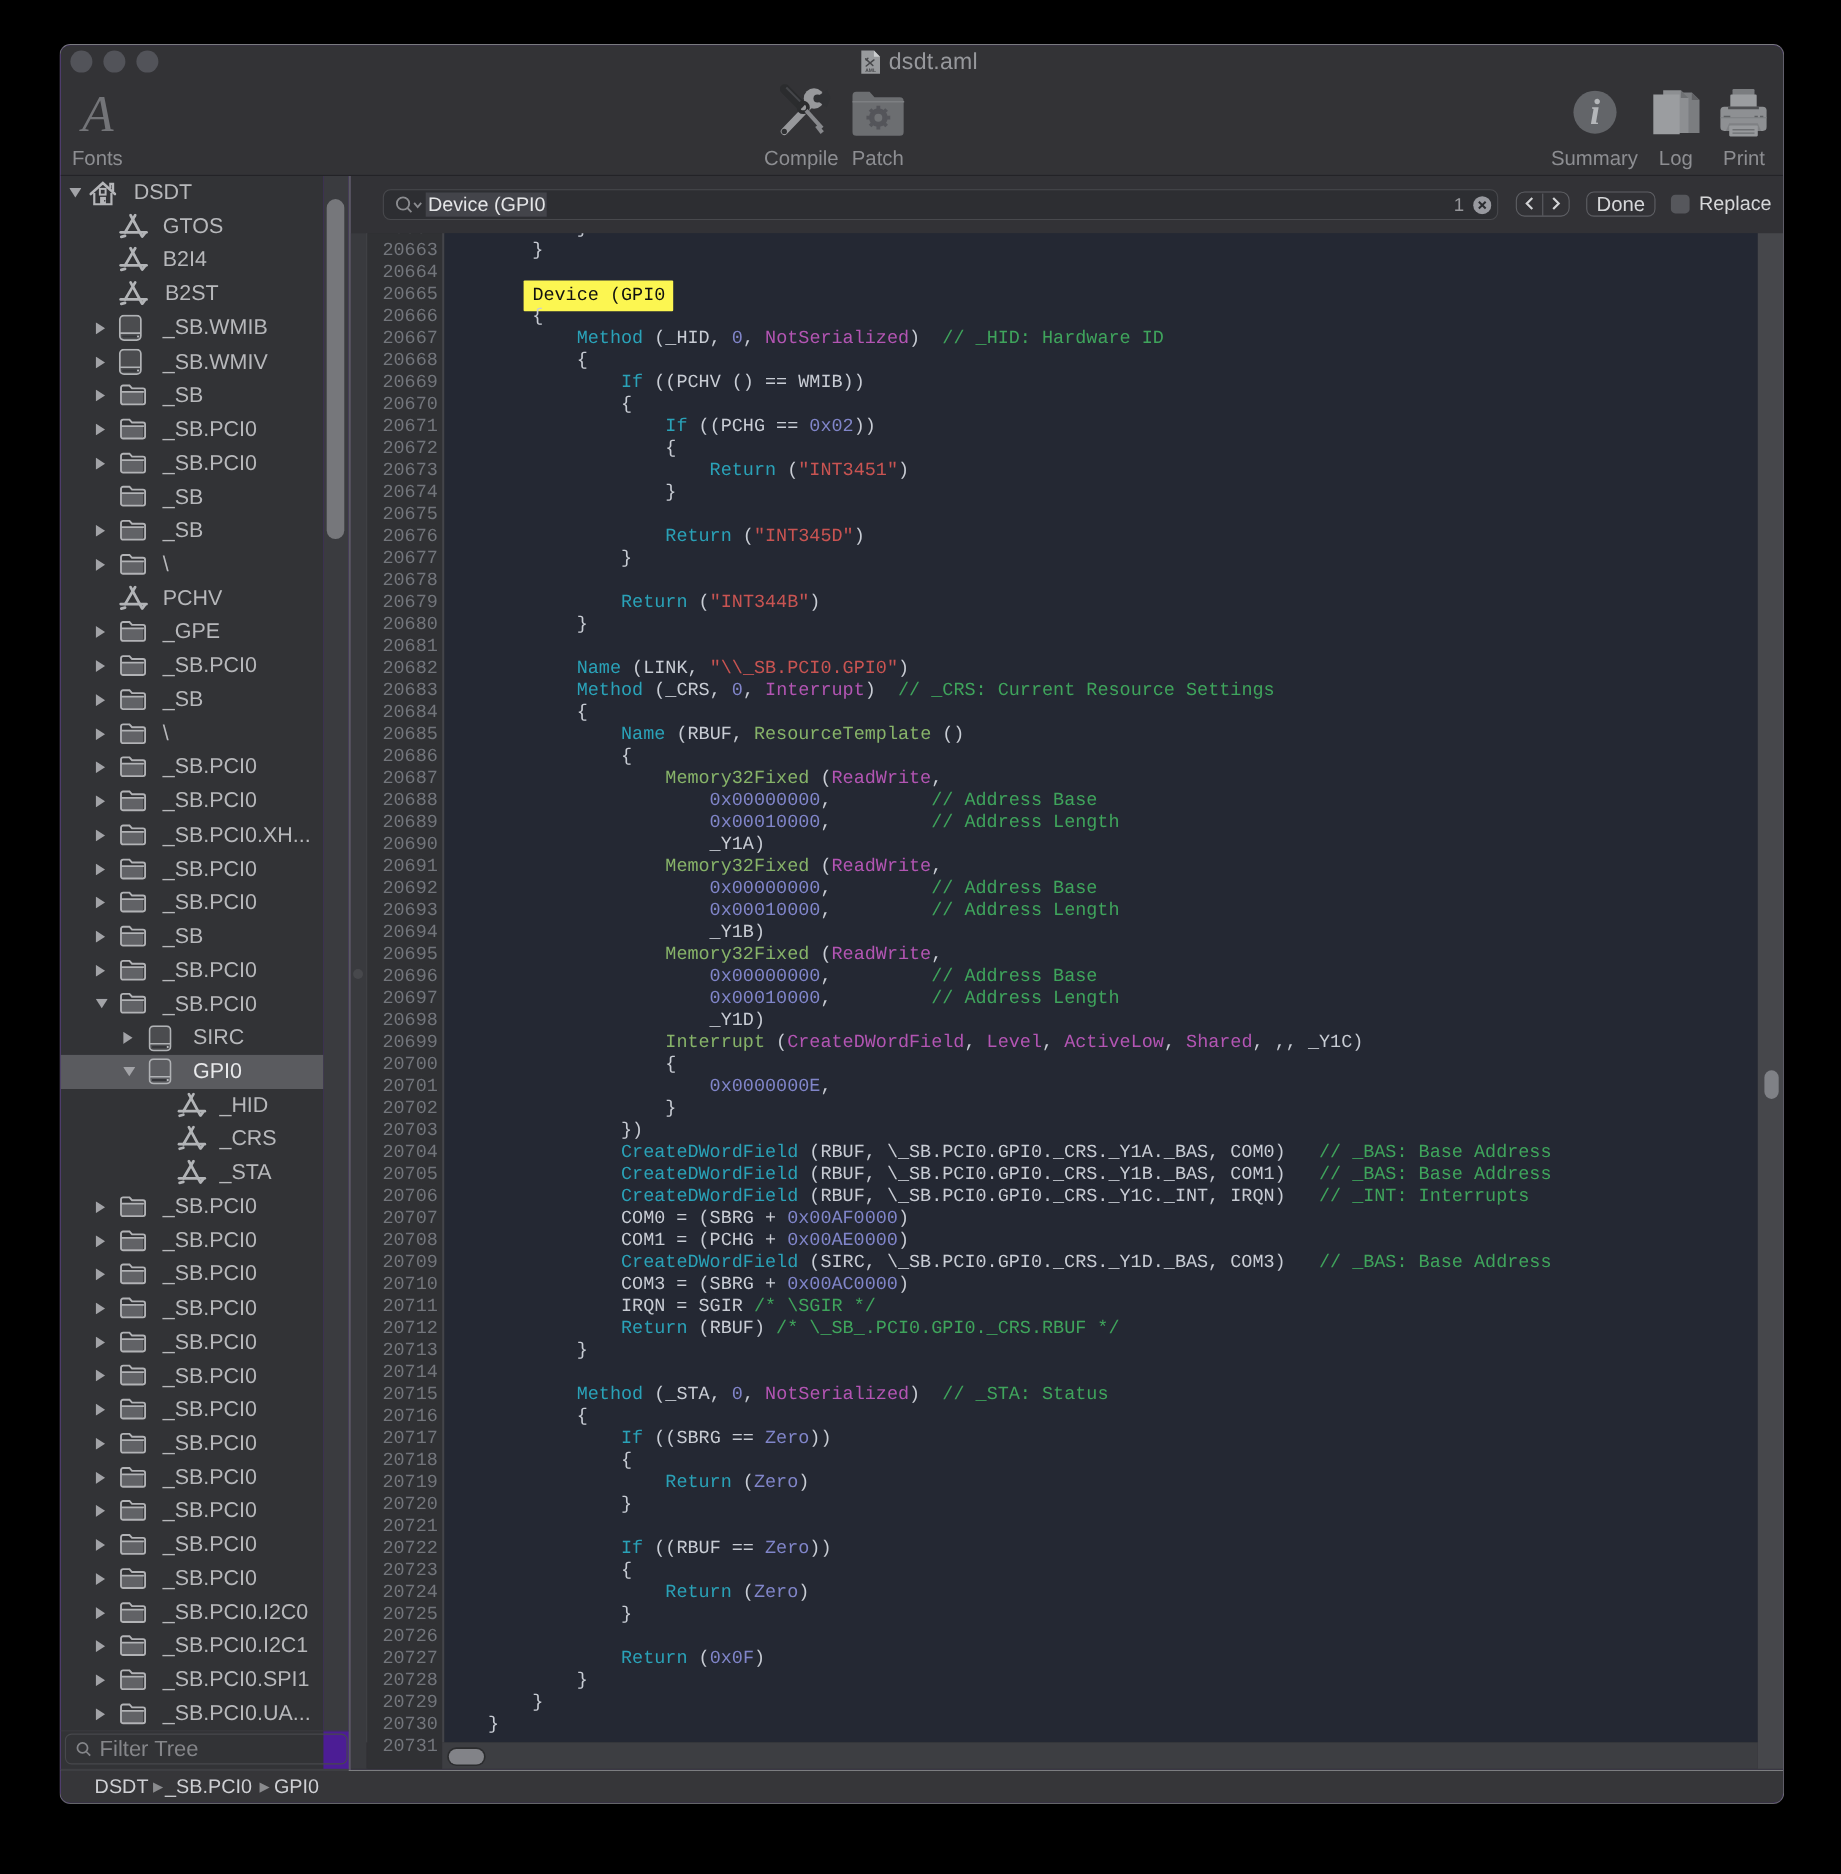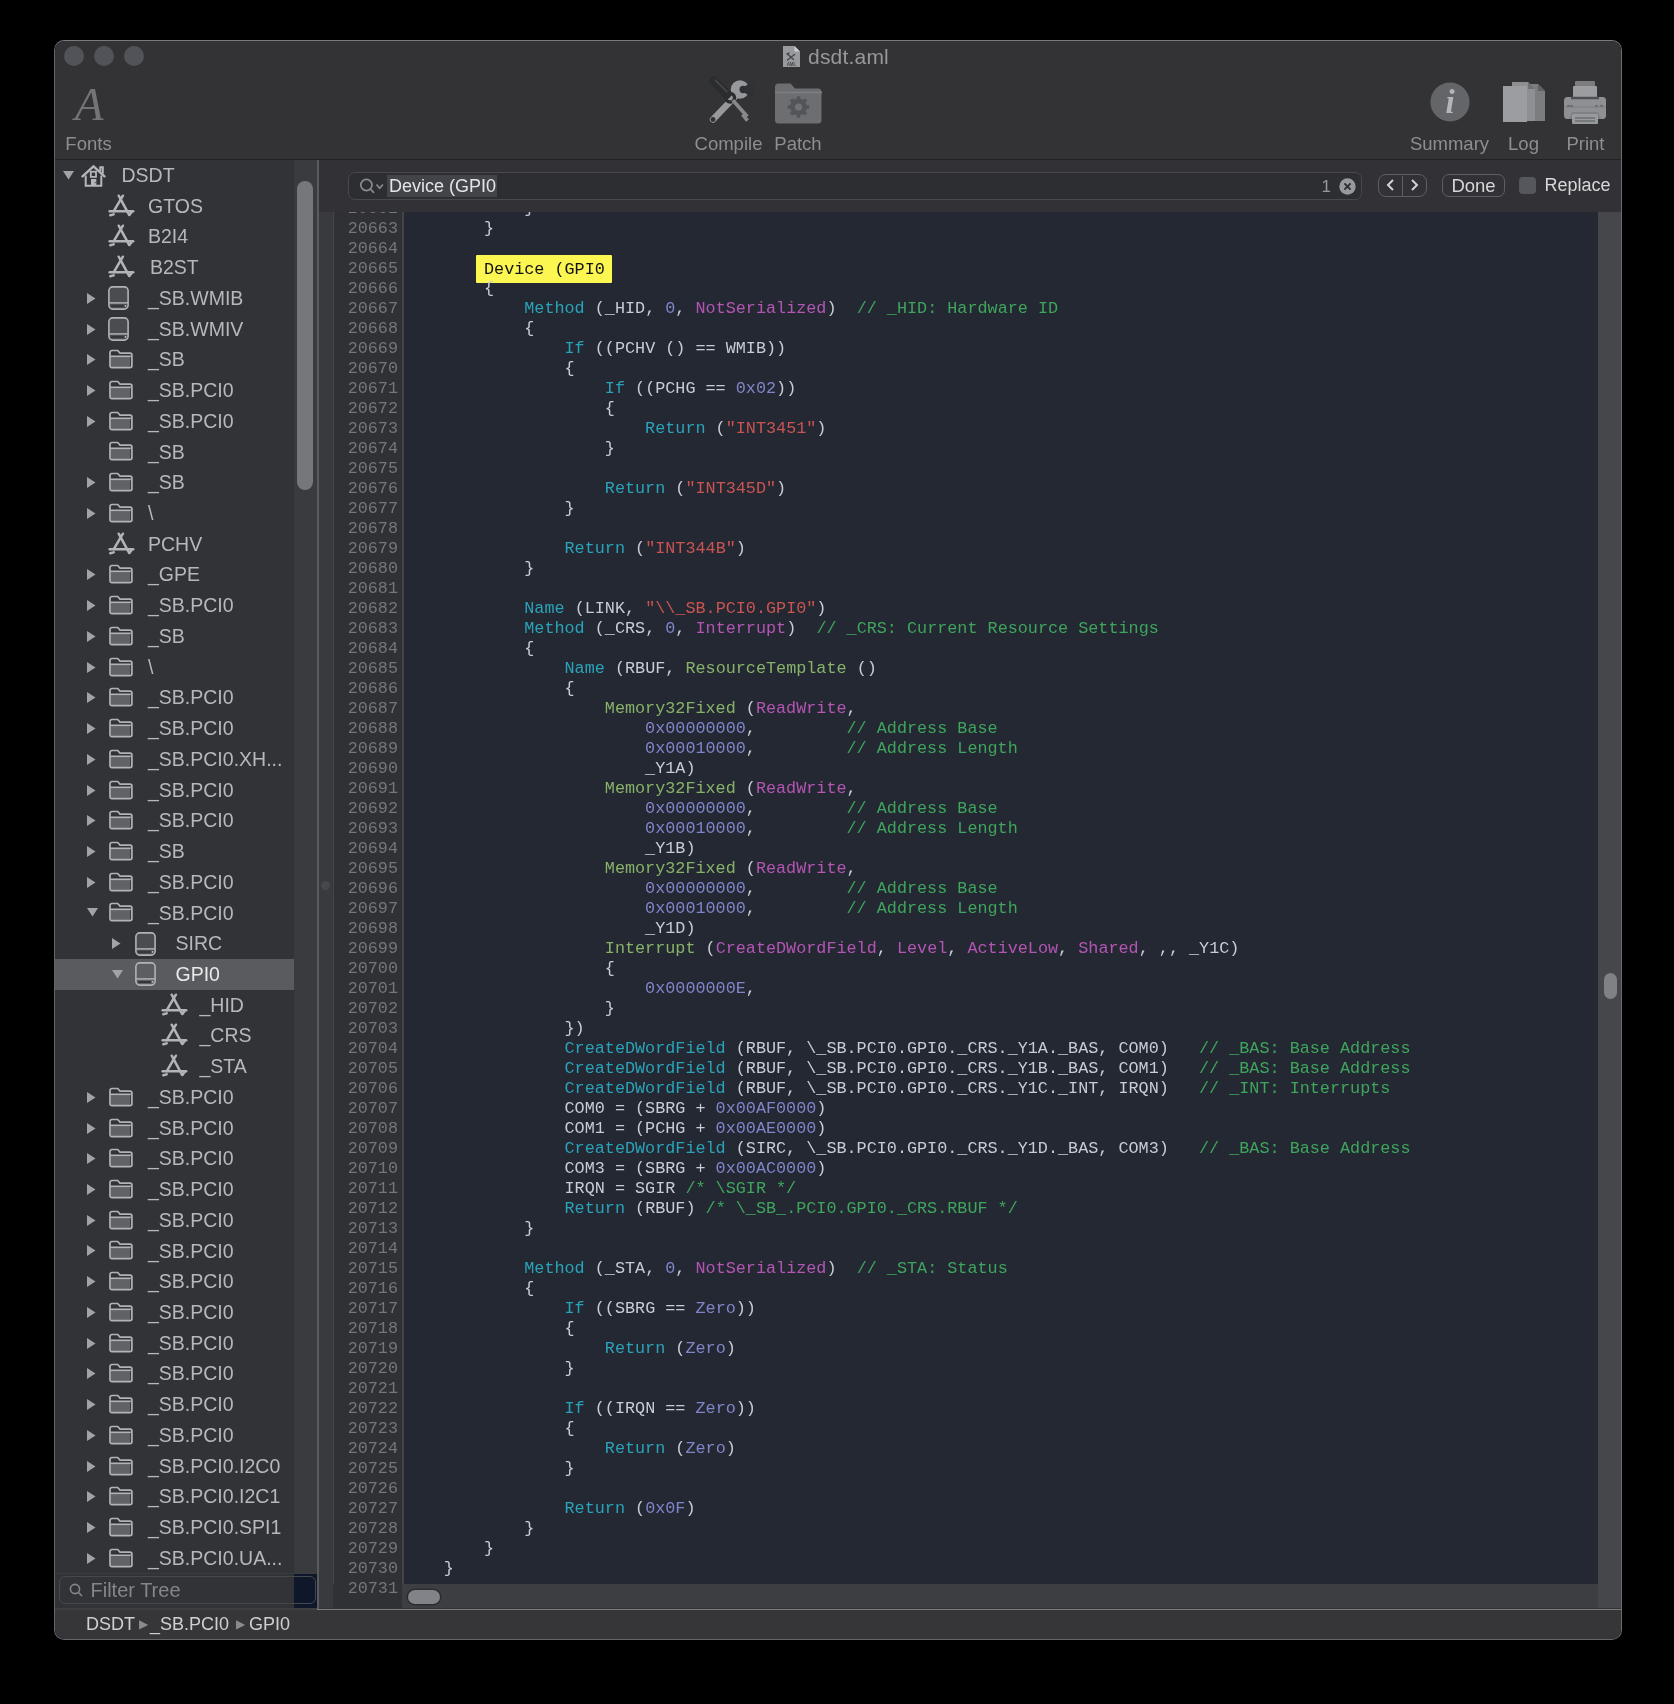--- a/index.html
+++ b/index.html
@@ -1,16 +1,16 @@
 <!DOCTYPE html>
 <html><head><meta charset="utf-8"><style>
 *{margin:0;padding:0;box-sizing:border-box}
 html,body{width:1674px;height:1704px;background:#000;overflow:hidden}
 .abs{position:absolute}
-#win{position:absolute;left:54px;top:40px;width:1568px;height:1600px;background:#0f172a;border-radius:10px;border:1px solid;border-color:#7a7b7f #6b6c70 #646569 #646569;overflow:hidden;font-family:"Liberation Sans",sans-serif}
+#win{position:absolute;left:54px;top:40px;width:1568px;height:1600px;background:#4c1d95;border-radius:10px;border:1px solid;border-color:#7a7b7f #6b6c70 #646569 #646569;overflow:hidden;font-family:"Liberation Sans",sans-serif}
 #toolbar{position:absolute;left:0;top:0;width:100%;height:118.5px;background:#333336;border-bottom:1px solid #232327}
 .tl{position:absolute;top:5px;width:20px;height:20px;border-radius:50%;background:#525359}
 #title{position:absolute;left:753px;top:4px;font-size:21px;font-weight:500;color:#97989c;letter-spacing:.2px}
 .tblabel{position:absolute;top:92px;width:120px;text-align:center;font-size:18.5px;color:#8d8e92}
 #sidebar{position:absolute;left:0;top:119px;width:239px;height:1448.5px;background:#323336}
 #sidetrack{position:absolute;left:239px;top:119px;width:22.5px;height:1412.8px;background:#3a3b3f}
 #sidethumb{position:absolute;left:242px;top:140px;width:16px;height:309px;border-radius:8px;background:#76777b}
 #divider{position:absolute;left:261.5px;top:119px;width:2px;height:1448.5px;background:#5a5b5f}
 .trow{position:absolute;left:0;width:239px;height:30.73px}
 .trow.sel{background:#5a5b5f}
@@ -722,21 +722,21 @@
 <span class="tp">            </span><span class="tk">Return</span><span class="tp"> (RBUF) </span><span class="tc">/* \_SB_.PCI0.GPI0._CRS.RBUF */</span>
 <span class="tp">        }</span>
 
 <span class="tp">        </span><span class="tk">Method</span><span class="tp"> (_STA, </span><span class="tn">0</span><span class="tp">, </span><span class="tt">NotSerialized</span><span class="tp">)  </span><span class="tc">// _STA: Status</span>
 <span class="tp">        {</span>
 <span class="tp">            </span><span class="tk">If</span><span class="tp"> ((SBRG == </span><span class="tn">Zero</span><span class="tp">))</span>
 <span class="tp">            {</span>
 <span class="tp">                </span><span class="tk">Return</span><span class="tp"> (</span><span class="tn">Zero</span><span class="tp">)</span>
 <span class="tp">            }</span>
 
-<span class="tp">            </span><span class="tk">If</span><span class="tp"> ((IRQN == </span><span class="tn">Zero</span><span class="tp">))</span>
+<span class="tp">            </span><span class="tk">If</span><span class="tp"> ((RBUF == </span><span class="tn">Zero</span><span class="tp">))</span>
 <span class="tp">            {</span>
 <span class="tp">                </span><span class="tk">Return</span><span class="tp"> (</span><span class="tn">Zero</span><span class="tp">)</span>
 <span class="tp">            }</span>
 
 <span class="tp">            </span><span class="tk">Return</span><span class="tp"> (</span><span class="tn">0x0F</span><span class="tp">)</span>
 <span class="tp">        }</span>
 <span class="tp">    }</span>
 <span class="tp">}</span>
 </pre>
     </div>

